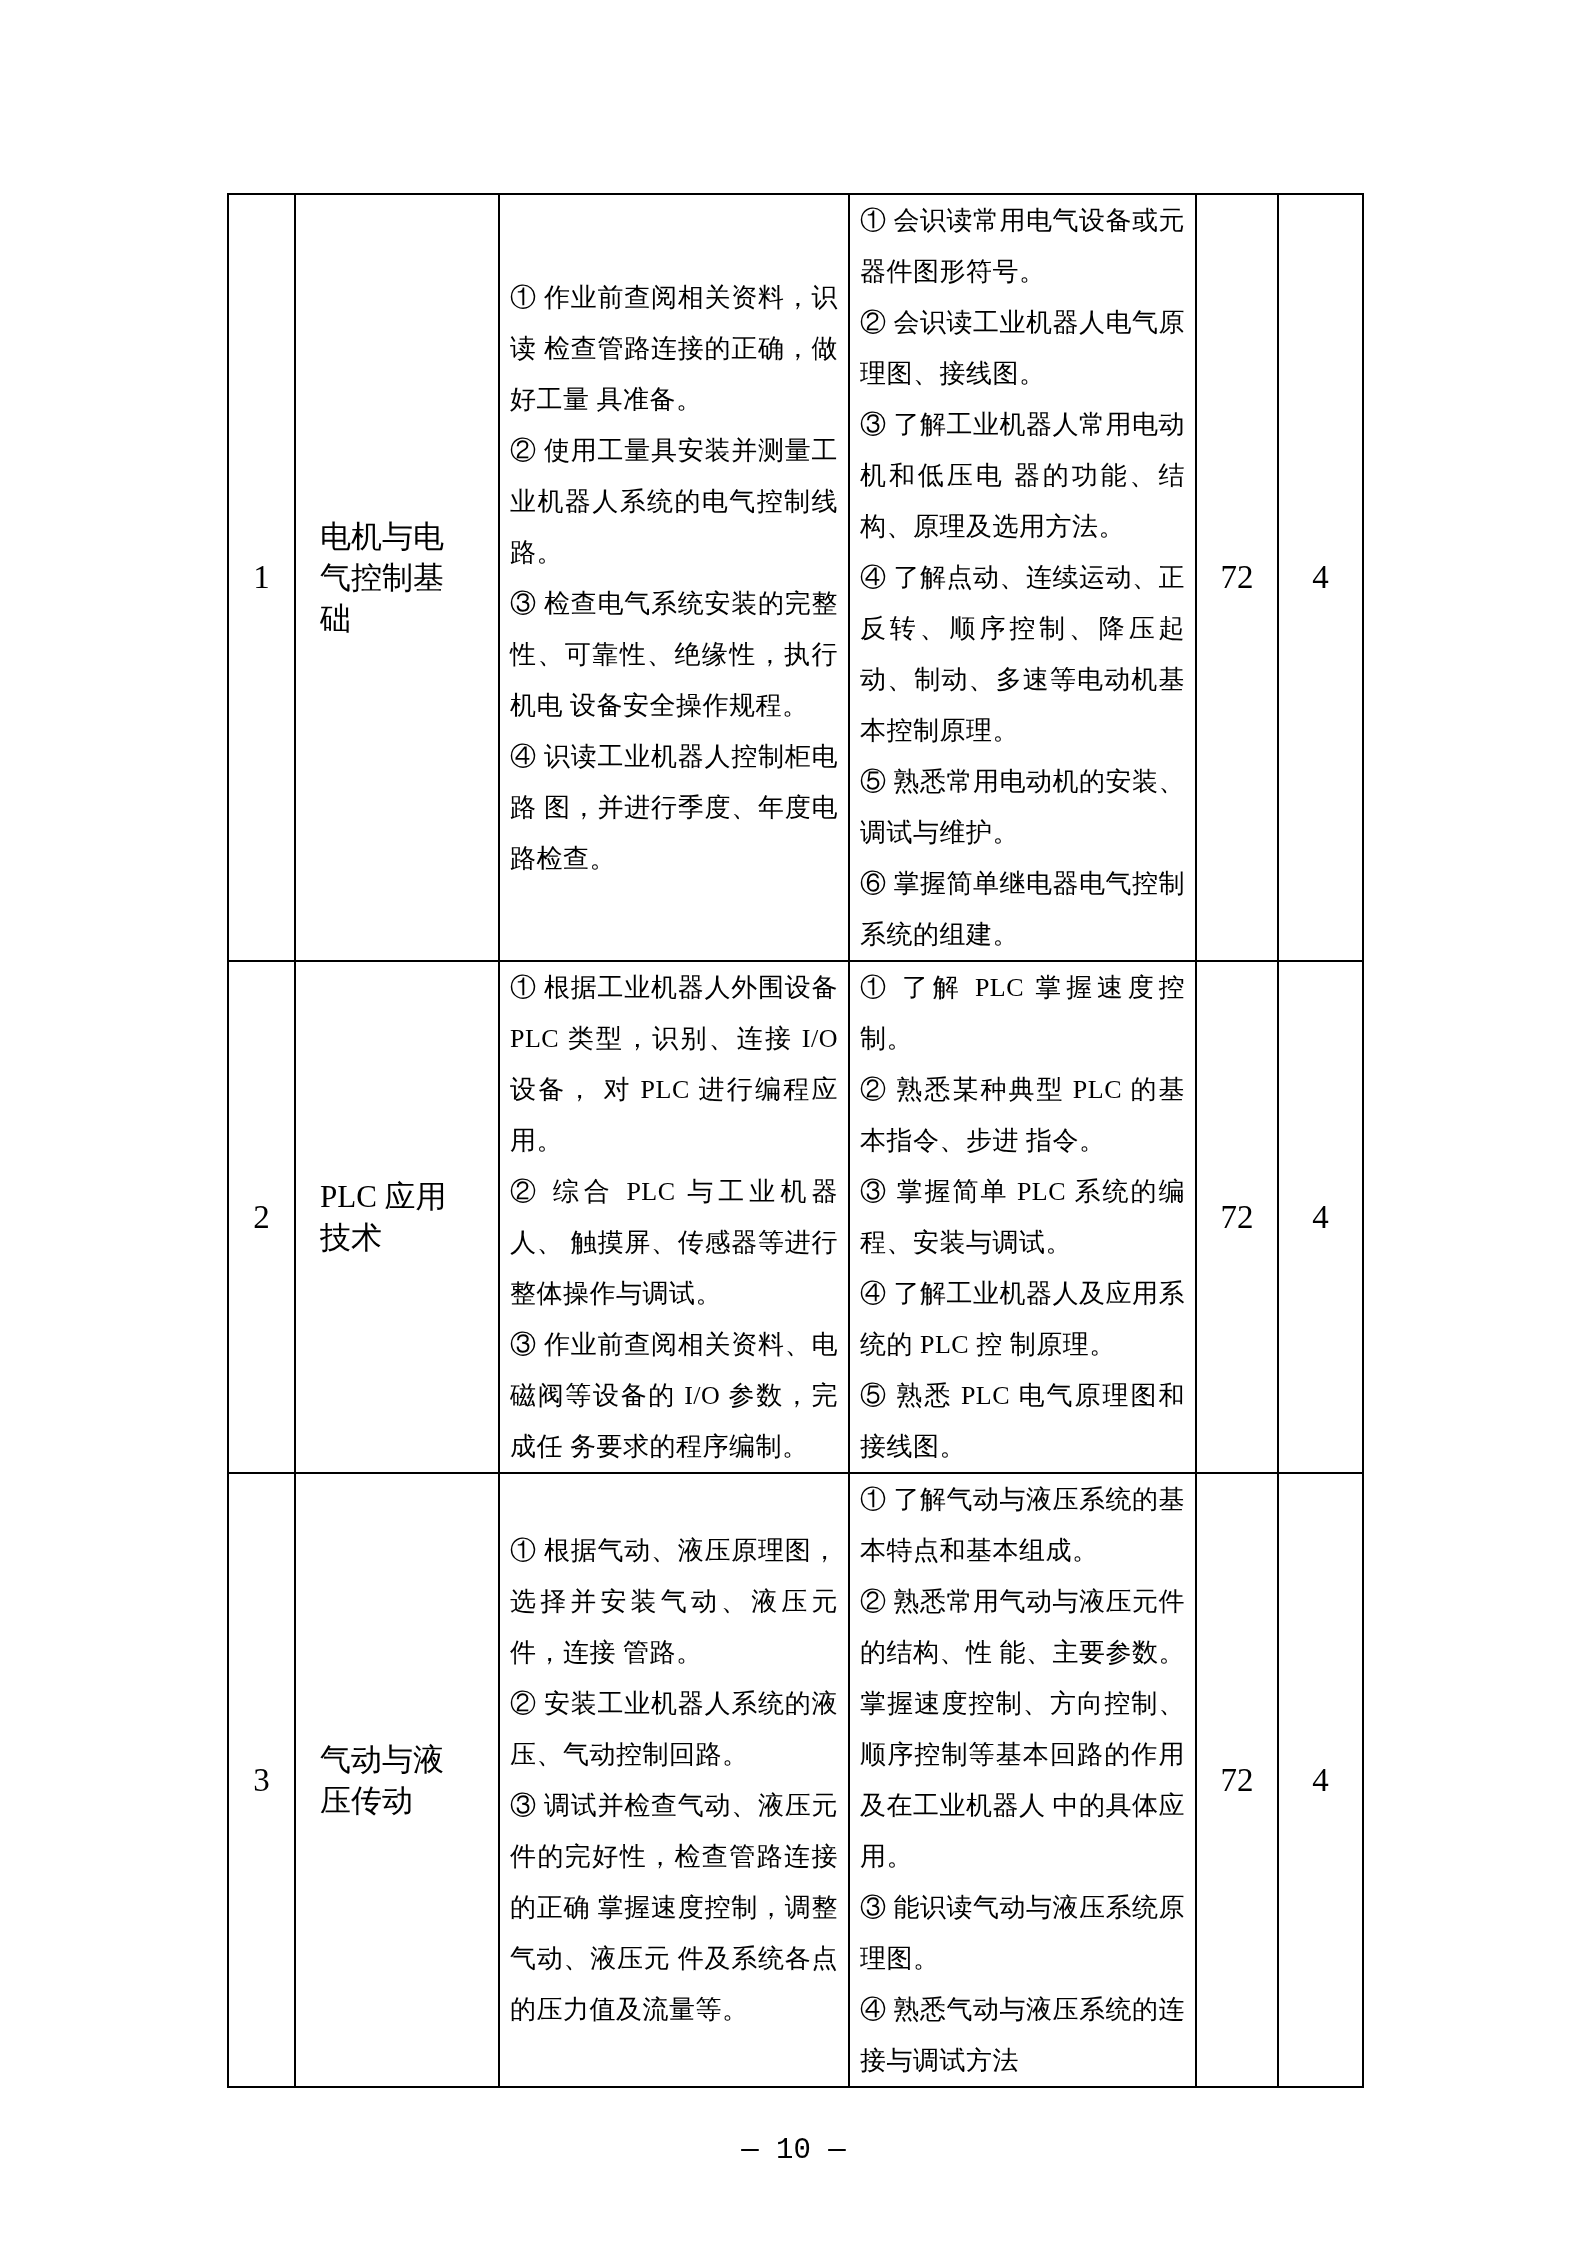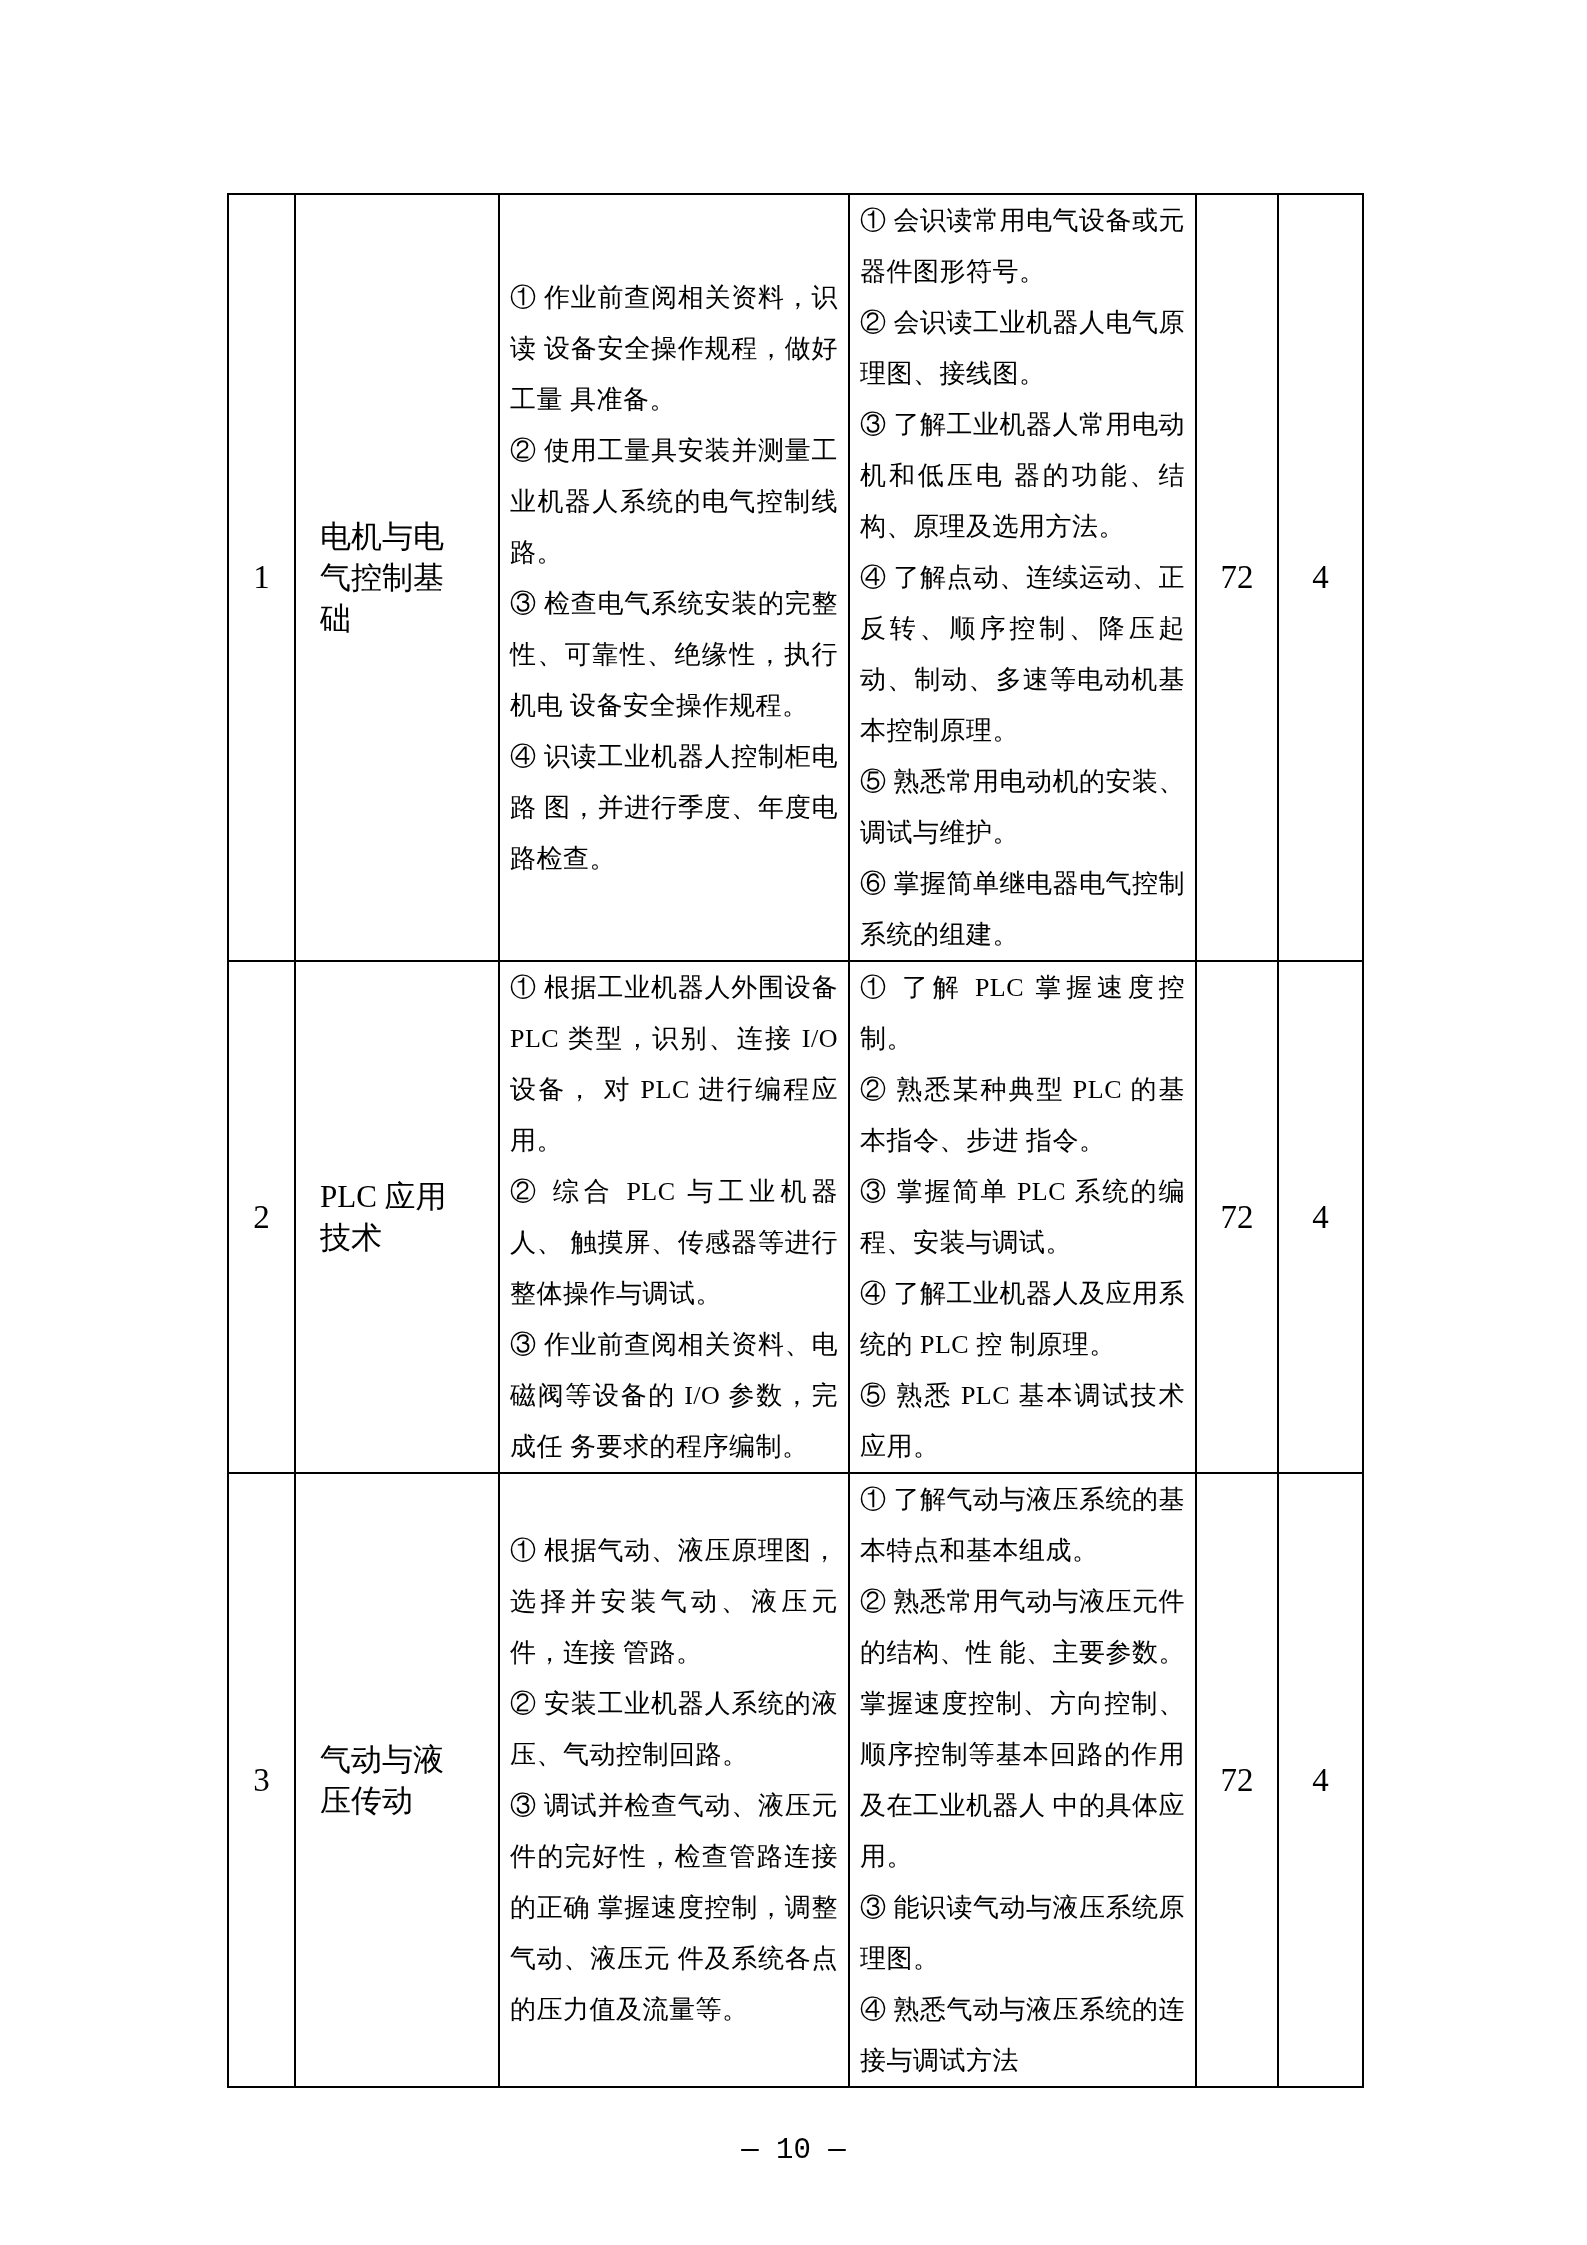--- a/index.html
+++ b/index.html
@@ -75,21 +75,21 @@
     <col style="width:350px">
     <col style="width:347px">
     <col style="width:82px">
     <col style="width:85px">
   </colgroup>
   <tbody>
     <tr class="row-0">
       <td class="num">1</td>
       <td class="course">电机与电气控制基础</td>
       <td class="content">
-          <p class="item">① 作业前查阅相关资料，识读 设备安全操作规程，做好工量 具准备。</p>
+          <p class="item">① 作业前查阅相关资料，识读 检查管路连接的正确，做好工量 具准备。</p>
           <p class="item">② 使用工量具安装并测量工 业机器人系统的电气控制线路。</p>
           <p class="item">③ 检查电气系统安装的完整 性、可靠性、绝缘性，执行机电 设备安全操作规程。</p>
           <p class="item">④ 识读工业机器人控制柜电路 图，并进行季度、年度电路检查。</p>
         </td>
       <td class="content">
           <p class="item">① 会识读常用电气设备或元器件图形符号。</p>
           <p class="item">② 会识读工业机器人电气原理图、接线图。</p>
           <p class="item">③ 了解工业机器人常用电动机和低压电 器的功能、结构、原理及选用方法。</p>
           <p class="item">④ 了解点动、连续运动、正反转、顺序控制、降压起动、制动、多速等电动机基本控制原理。</p>
           <p class="item">⑤ 熟悉常用电动机的安装、调试与维护。</p>
@@ -104,21 +104,21 @@
       <td class="content">
           <p class="item">① 根据工业机器人外围设备 PLC 类型，识别、连接 I/O 设备， 对 PLC 进行编程应用。</p>
           <p class="item">② 综合 PLC 与工业机器人、 触摸屏、传感器等进行整体操作与调试。</p>
           <p class="item">③ 作业前查阅相关资料、电磁阀等设备的 I/O 参数，完成任 务要求的程序编制。</p>
         </td>
       <td class="content">
           <p class="item">① 了解 PLC 掌握速度控制。</p>
           <p class="item">② 熟悉某种典型 PLC 的基本指令、步进 指令。</p>
           <p class="item">③ 掌握简单 PLC 系统的编程、安装与调试。</p>
           <p class="item">④ 了解工业机器人及应用系统的 PLC 控 制原理。</p>
-          <p class="item">⑤ 熟悉 PLC 基本调试技术应用。</p>
+          <p class="item">⑤ 熟悉 PLC 电气原理图和接线图。</p>
         </td>
       <td class="num">72</td>
       <td class="num">4</td>
     </tr>
     <tr class="row-2">
       <td class="num">3</td>
       <td class="course">气动与液压传动</td>
       <td class="content">
           <p class="item">① 根据气动、液压原理图，选择并安装气动、液压元件，连接 管路。</p>
           <p class="item">② 安装工业机器人系统的液 压、气动控制回路。</p>

